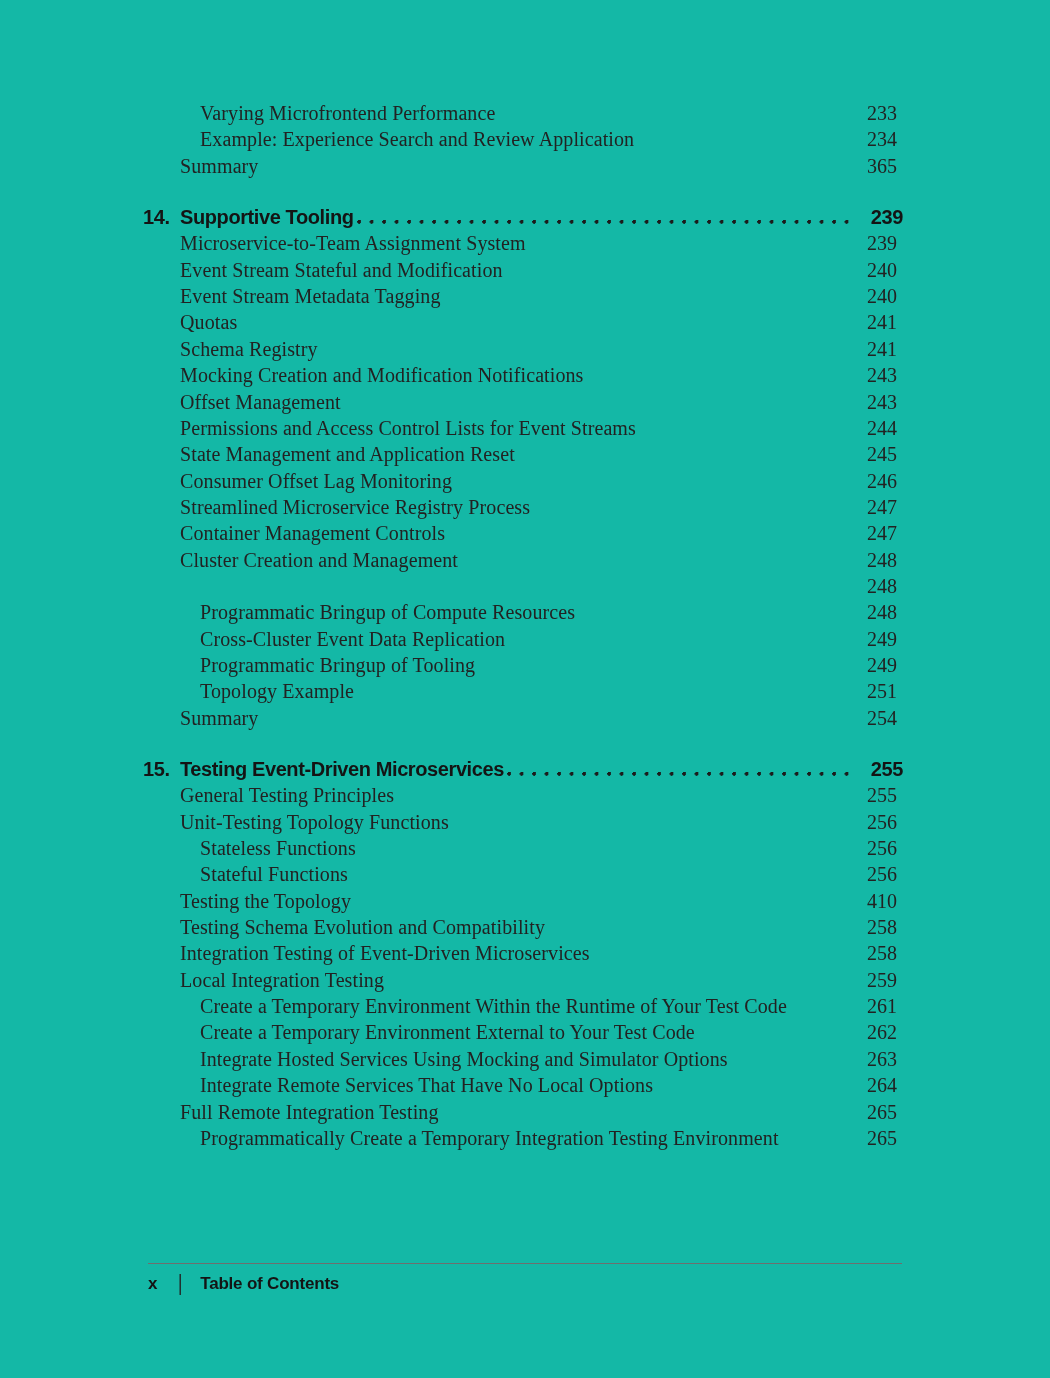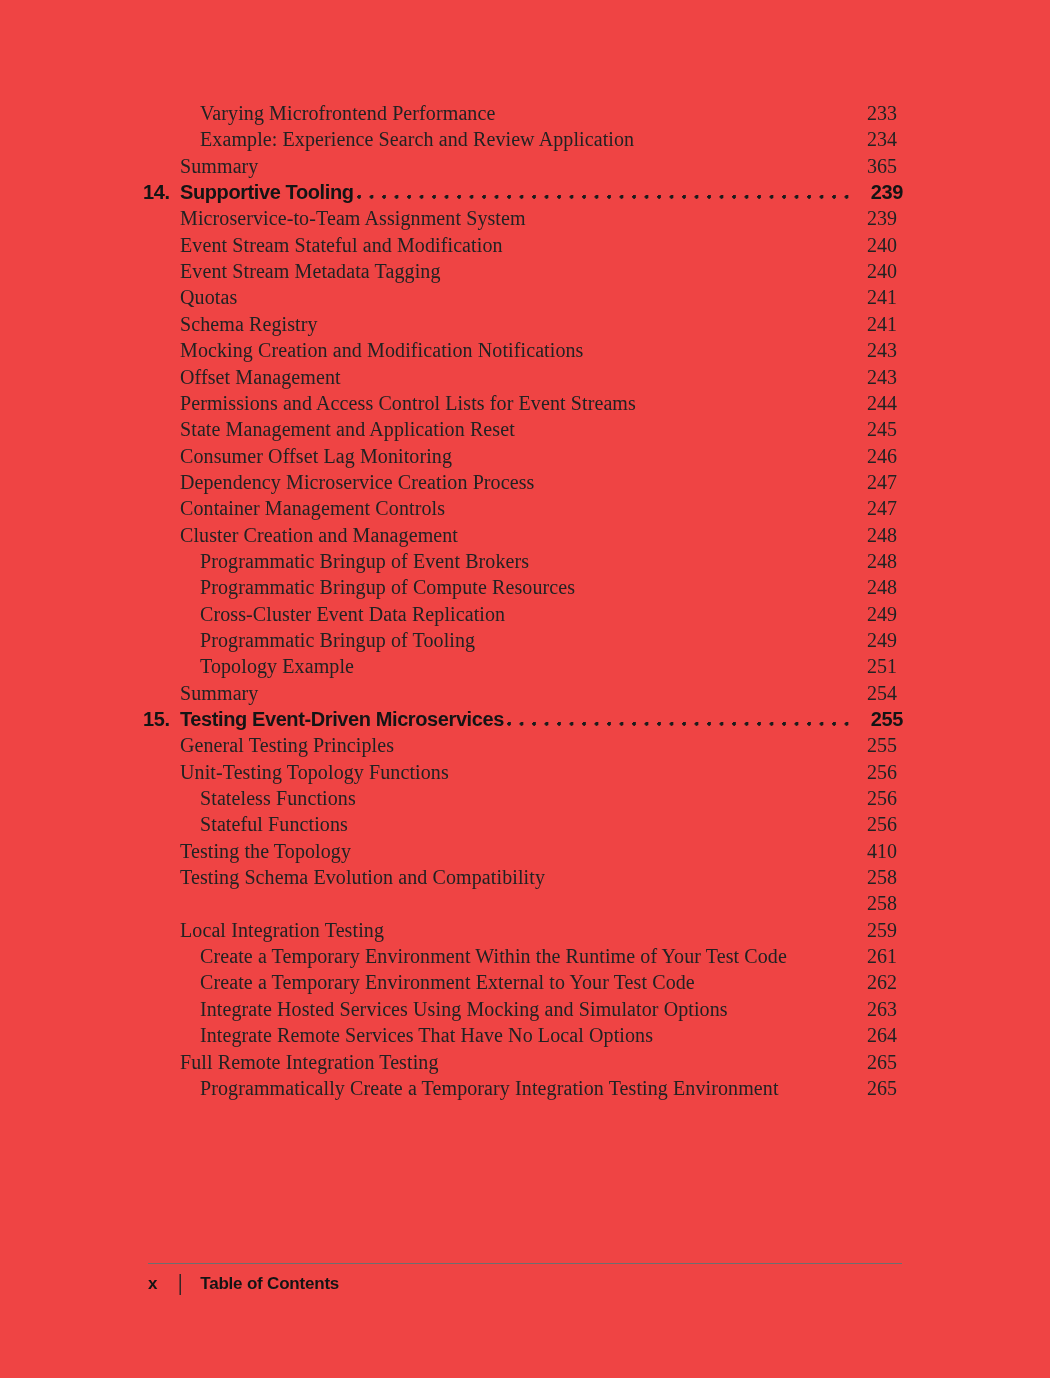--- a/index.html
+++ b/index.html
@@ -4,35 +4,36 @@
 <style>
   html, body {
     margin: 0;
     padding: 0;
     background: #ffffff;
   }
   .page {
     position: relative;
     width: 1050px;
     height: 1378px;
-    background: #ef4444;
+    background: #14b8a6;
     color: #1e1e1e;
     overflow: hidden;
     font-family: "Liberation Serif", serif;
   }
   .toc {
     position: absolute;
     left: 143px;
     top: 100px;
     width: 760px;
   }
   .section { margin: 0; }
   .chapter-heading {
     display: flex;
     align-items: baseline;
+    margin-top: 25px;
     font-family: "Liberation Sans", sans-serif;
     font-weight: 700;
     font-size: 20px;
     letter-spacing: -0.4px;
     color: #141414;
     line-height: 26.4px;
   }
   .chapter-num {
     width: 37px;
     flex: 0 0 37px;
@@ -186,39 +187,38 @@
           <span class="entry-page">245</span>
         </div>
         <div class="entry">
           <span class="indent1"></span>
           <span class="entry-label">Consumer Offset Lag Monitoring</span>
           <span class="entry-spacer"></span>
           <span class="entry-page">246</span>
         </div>
         <div class="entry">
           <span class="indent1"></span>
-          <span class="entry-label">Dependency Microservice Creation Process</span>
+          <span class="entry-label">Streamlined Microservice Registry Process</span>
           <span class="entry-spacer"></span>
           <span class="entry-page">247</span>
         </div>
         <div class="entry">
           <span class="indent1"></span>
           <span class="entry-label">Container Management Controls</span>
           <span class="entry-spacer"></span>
           <span class="entry-page">247</span>
         </div>
         <div class="entry">
           <span class="indent1"></span>
           <span class="entry-label">Cluster Creation and Management</span>
           <span class="entry-spacer"></span>
           <span class="entry-page">248</span>
         </div>
         <div class="entry">
           <span class="indent2"></span>
-          <span class="entry-label">Programmatic Bringup of Event Brokers</span>
           <span class="entry-spacer"></span>
           <span class="entry-page">248</span>
         </div>
         <div class="entry">
           <span class="indent2"></span>
           <span class="entry-label">Programmatic Bringup of Compute Resources</span>
           <span class="entry-spacer"></span>
           <span class="entry-page">248</span>
         </div>
         <div class="entry">
@@ -284,20 +284,21 @@
           <span class="entry-page">410</span>
         </div>
         <div class="entry">
           <span class="indent1"></span>
           <span class="entry-label">Testing Schema Evolution and Compatibility</span>
           <span class="entry-spacer"></span>
           <span class="entry-page">258</span>
         </div>
         <div class="entry">
           <span class="indent1"></span>
+          <span class="entry-label">Integration Testing of Event-Driven Microservices</span>
           <span class="entry-spacer"></span>
           <span class="entry-page">258</span>
         </div>
         <div class="entry">
           <span class="indent1"></span>
           <span class="entry-label">Local Integration Testing</span>
           <span class="entry-spacer"></span>
           <span class="entry-page">259</span>
         </div>
         <div class="entry">

